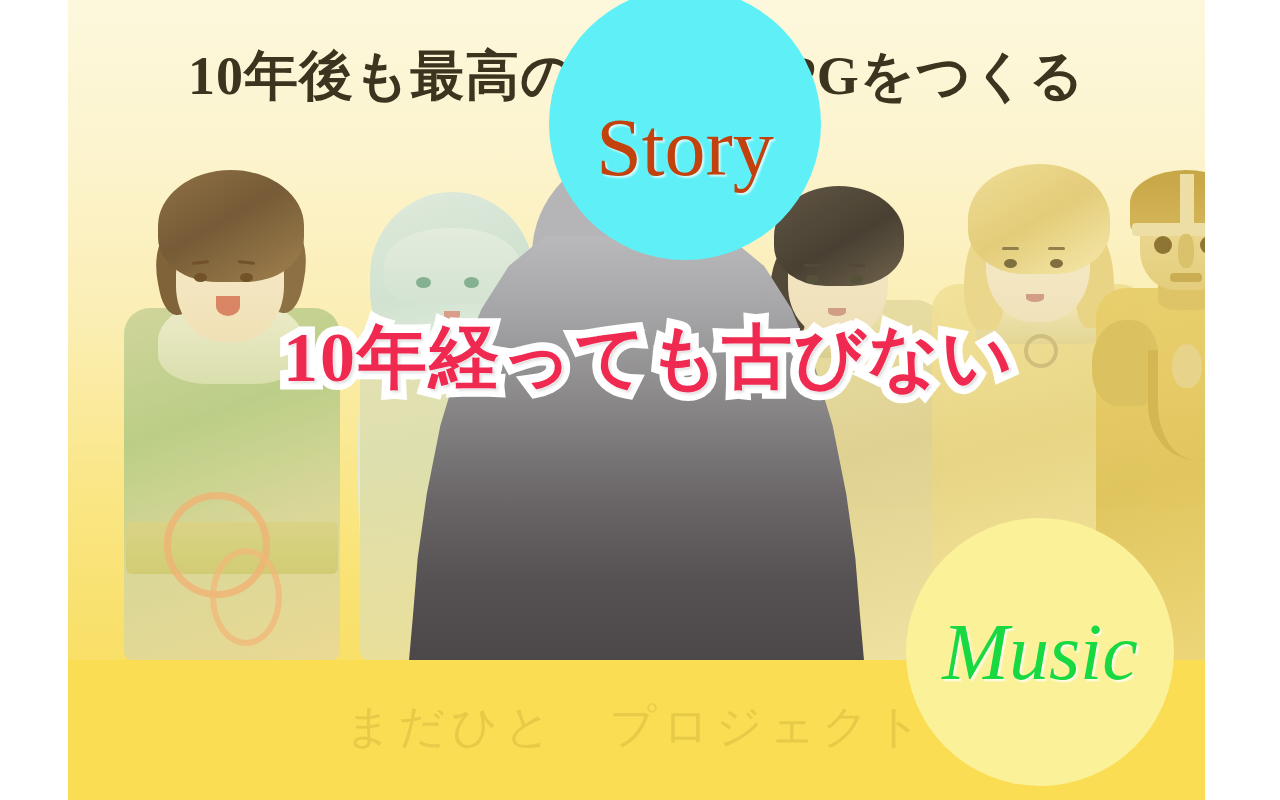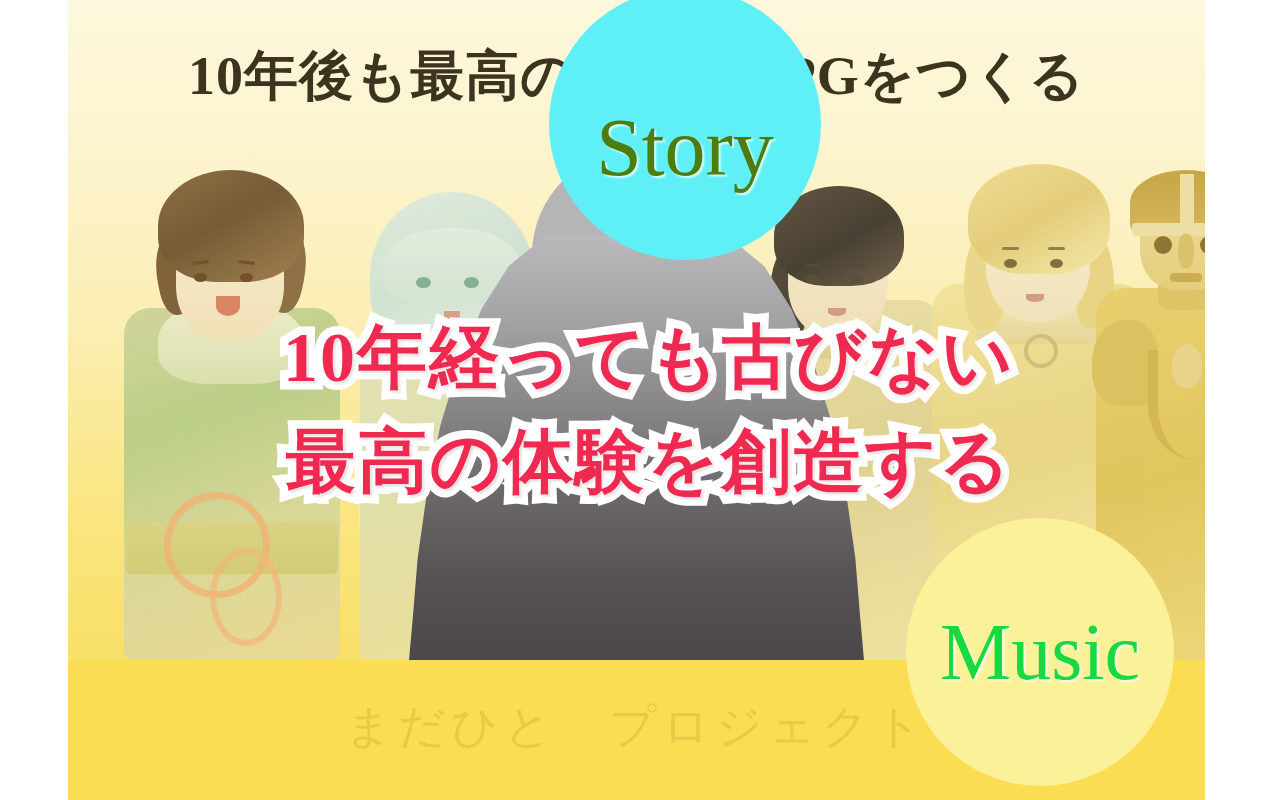--- a/index.html
+++ b/index.html
@@ -289,41 +289,42 @@
     display: block;
     line-height: 1;
   }
 
   #bubble-story {
     left: 481px; top: -12px;
     width: 272px; height: 272px;
     background: #5ff0f7;
   }
   #bubble-story .label {
-    color: #4d7c0f;
+    color: #c2410c;
     font-size: 82px;
     text-shadow: 2px 2px 2px rgba(255,255,255,.75);
     margin-top: 47px;
   }
 
   #bubble-program {
     left: 150px; top: 506px;
     width: 282px; height: 282px;
     background: #f9ccdd;
   }
   #bubble-program .label {
     color: #e11b56;
     font-size: 66px;
     text-shadow: 2px 2px 2px rgba(255,255,255,.75);
   }
 
   #bubble-music {
     left: 838px; top: 518px;
     width: 268px; height: 268px;
     background: #fbf198;
+    font-style: italic;
   }
   #bubble-music .label {
     color: #18d93f;
     font-size: 80px;
     text-shadow: 2px 2px 2px rgba(255,255,255,.85);
   }
 </style>
 </head>
 <body>
 
@@ -410,21 +411,20 @@
     <div id="gray-silhouette"></div>
 
     <div class="bottom-band"></div>
 
     <div id="bottom-text">まだひと　プロジェクト</div>
 
     <div id="top-headline">10年後も最高の面白いRPGをつくる</div>
 
     <div id="main-copy">
       <span class="line">10年経っても古びない</span>
-      <span class="line">最高の体験を創造する</span>
     </div>
 
     <div class="bubble" id="bubble-story">
       <span class="label">Story</span>
     </div>
 
 
     <div class="bubble" id="bubble-music">
       <span class="label">Music</span>
     </div>

